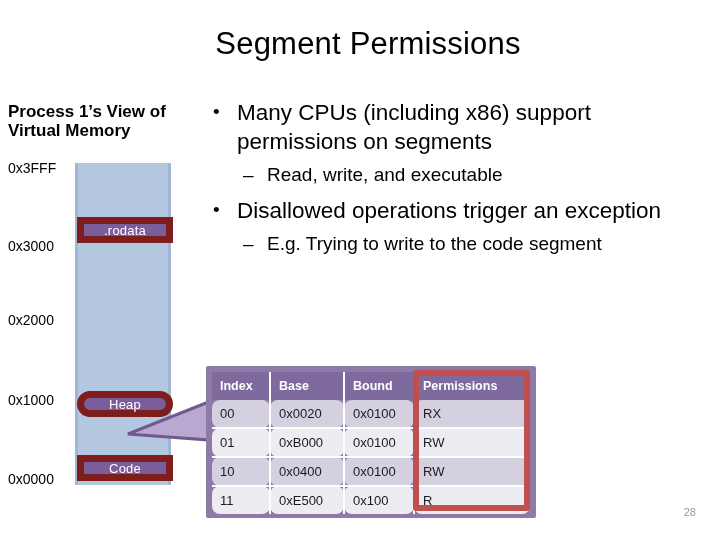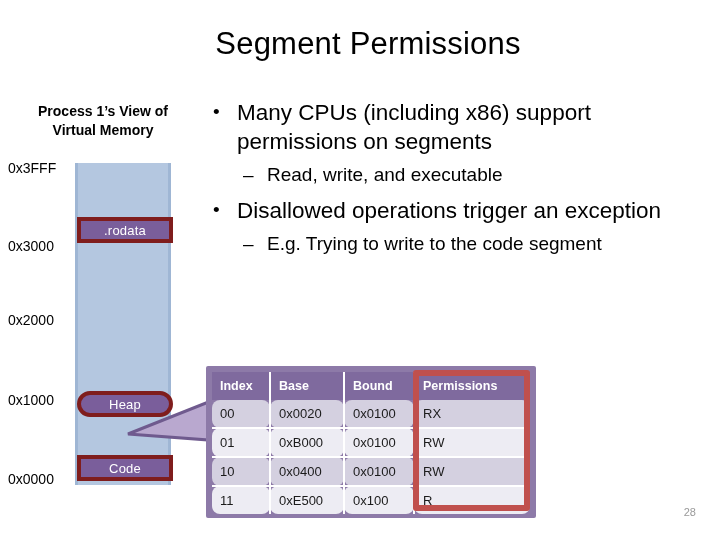--- a/index.html
+++ b/index.html
@@ -29,22 +29,22 @@
     letter-spacing: 0.2px;
     color: #000000;
   }
 
   
   #diagram-heading {
     position: absolute;
     left: 8px;
     top: 102px;
     width: 190px;
-    text-align: center;
-    font-size: 14px;
+    text-align: left;
+    font-size: 17px;
     font-weight: bold;
     line-height: 19px;
     color: #000000;
   }
 
   
   #memory-column {
     position: absolute;
     left: 75px;
     top: 163px;
@@ -54,21 +54,21 @@
     border-left: 3px solid #9fb6d4;
     border-right: 3px solid #9fb6d4;
     box-sizing: border-box;
   }
   .mem-seg {
     position: absolute;
     left: -1px;
     width: 96px;
     height: 26px;
     background: #7a5e9b;
-    border: 4px solid #7f1d1d;
+    border: 7px solid #7f1d1d;
     box-sizing: border-box;
     color: #ffffff;
     font-size: 13px;
     font-weight: 400;
     display: flex;
     align-items: center;
     justify-content: center;
     letter-spacing: 0.2px;
   }
   #seg-rodata { top: 54px; }

